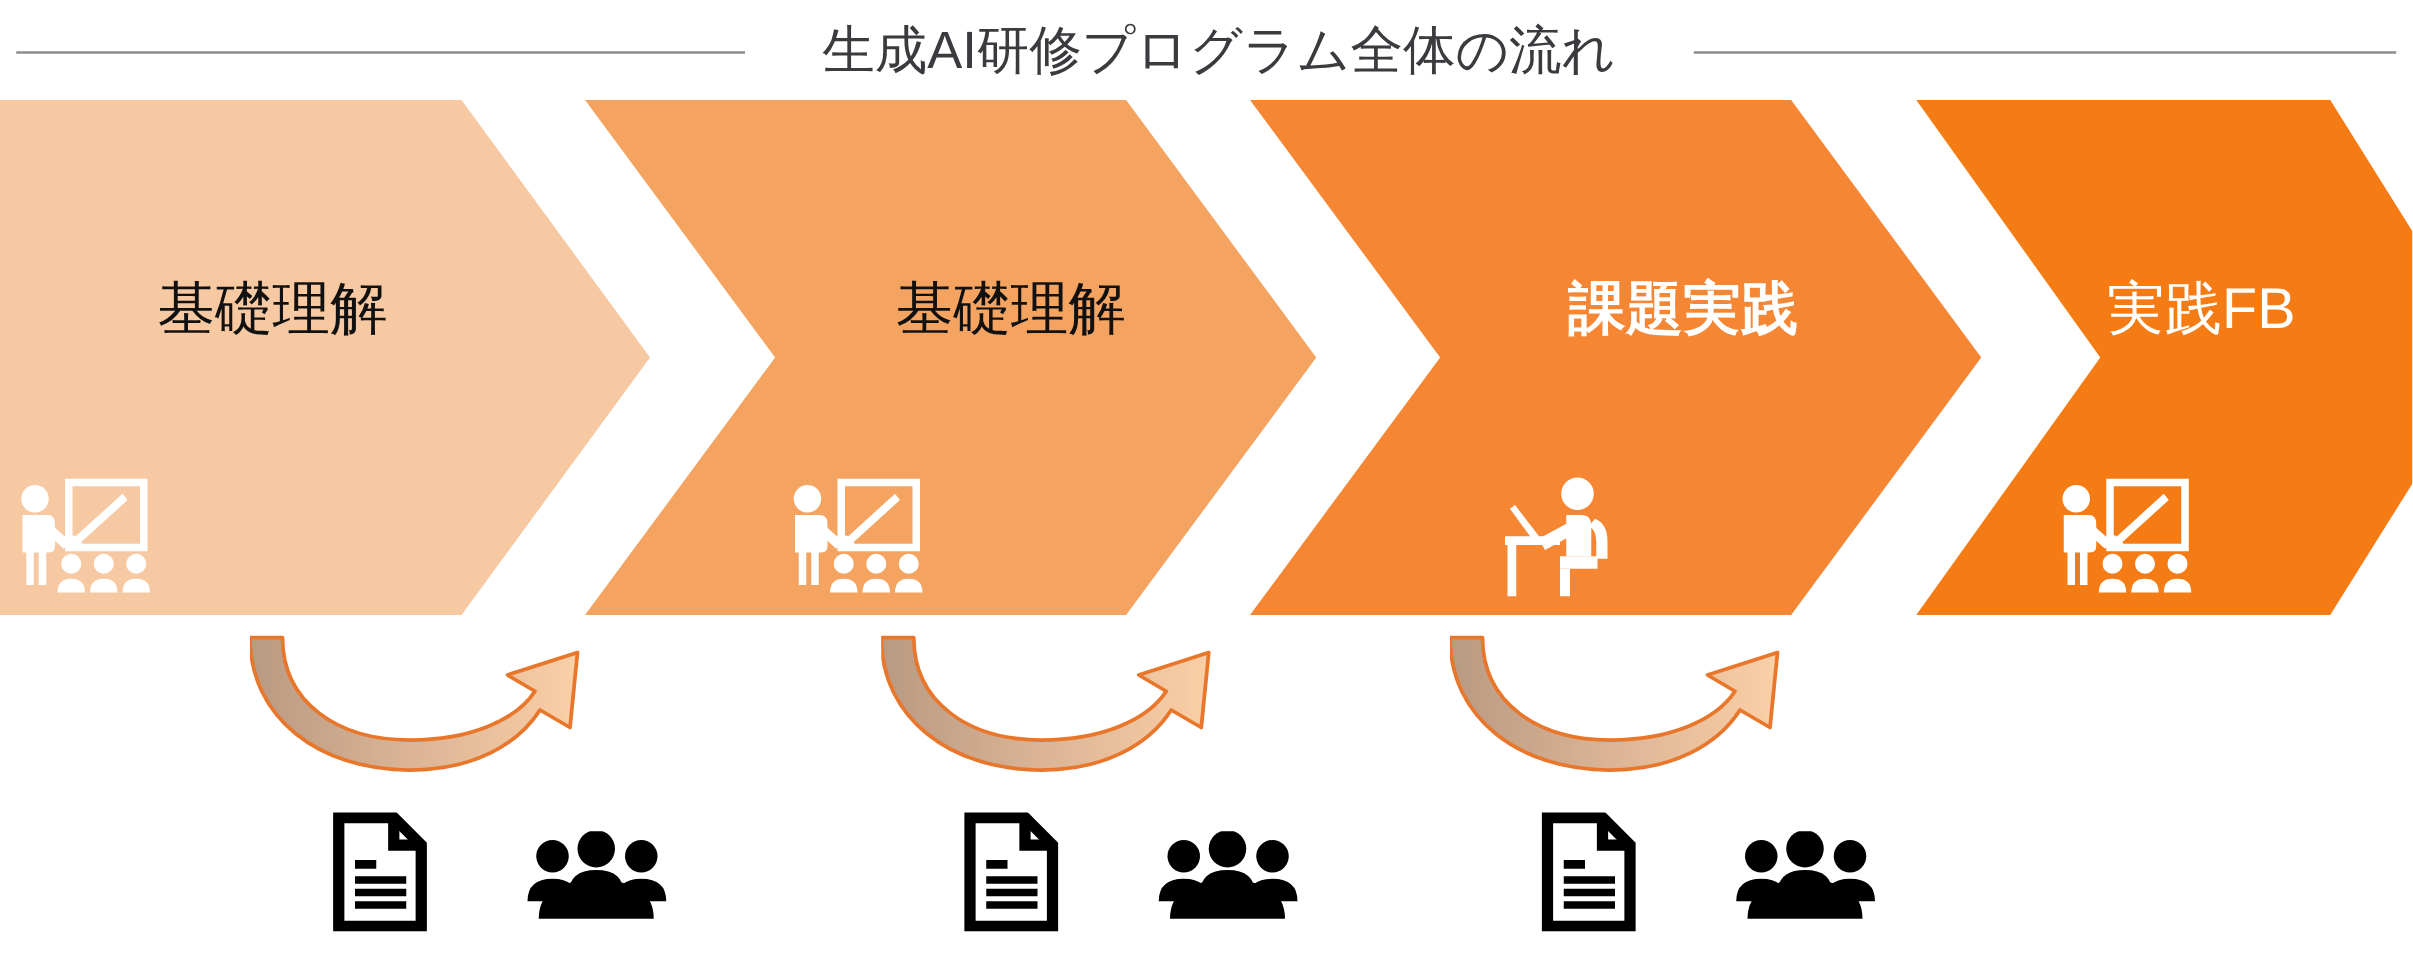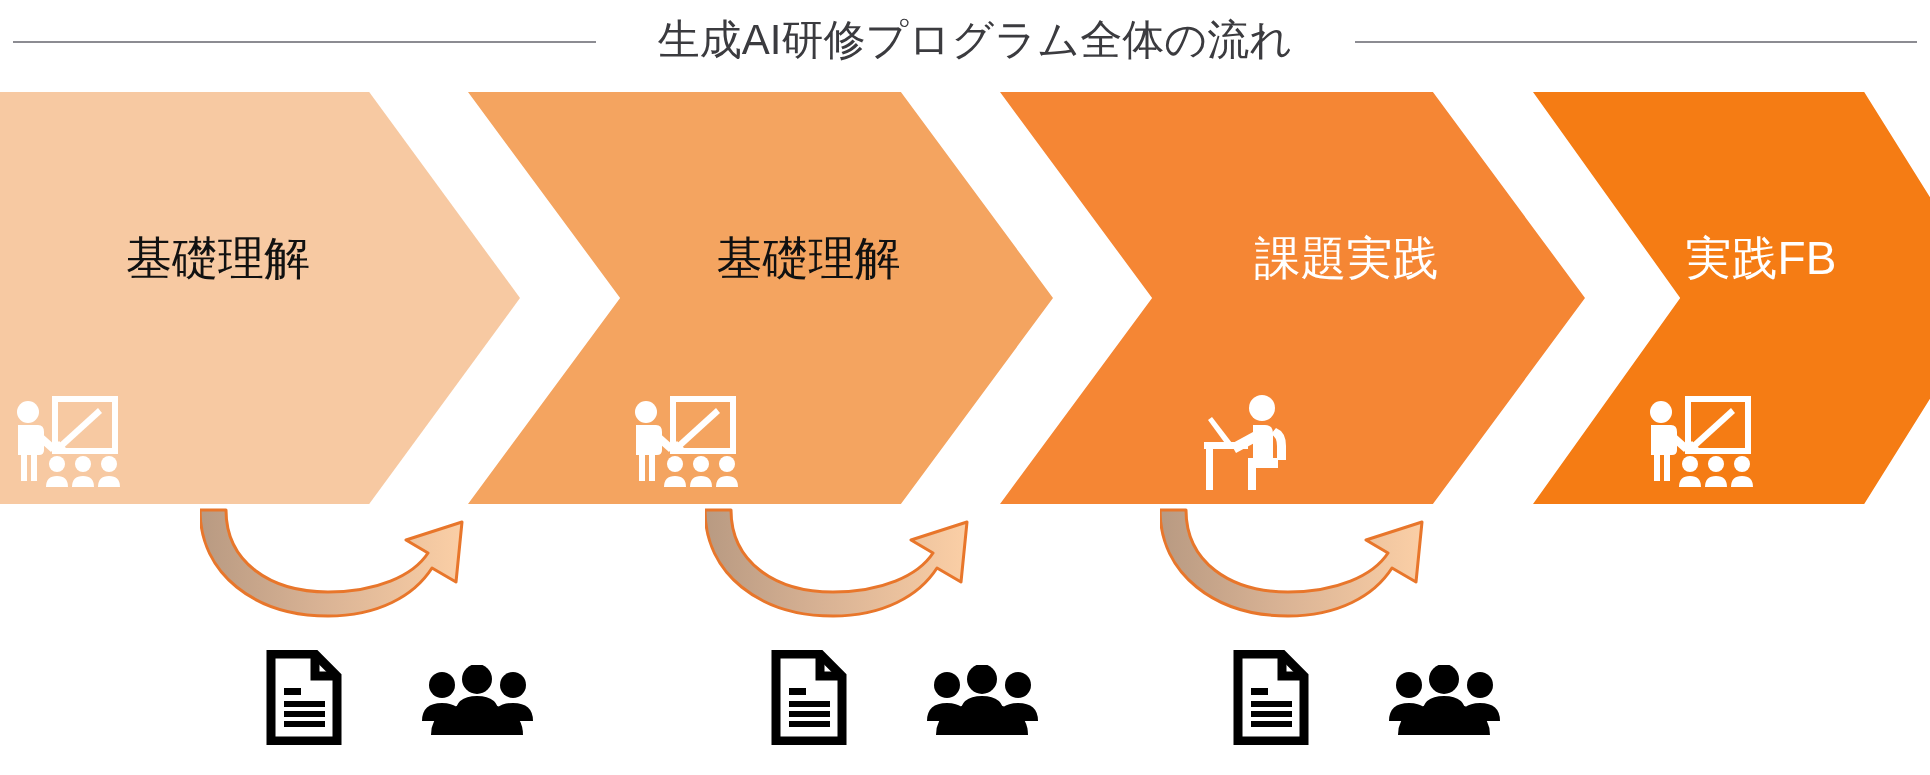--- a/index.html
+++ b/index.html
@@ -45,21 +45,21 @@
     line-height: 64px;
     color: #3b3b3f;
     white-space: nowrap;
     letter-spacing: 0px;
   }
 
   
   .chevron-band {
     position: absolute;
     left: 0;
-    top: 92px;
+    top: 80px;
     width: 1930px;
     height: 412px;
   }
   .chev {
     position: absolute;
     top: 0;
     height: 412px;
   }
   .chev .shape {
     position: absolute;
@@ -98,21 +98,21 @@
     background: #f58634;
     clip-path: polygon(0 0, 74% 0, 100% 50%, 74% 100%, 0 100%, 26% 50%);
   }
   #chev4 .shape {
     background: #f57c14;
     clip-path: polygon(0 0, 72% 0, 100% 50%, 72% 100%, 0 100%, 32% 50%);
   }
 
   #chev1 .chev-label { color: #111111; left: -12px; }
   #chev2 .chev-label { color: #111111; left: 48px; }
-  #chev3 .chev-label { color: #ffffff; left: 54px; }
+  #chev3 .chev-label { color: #ffffff; left: 54px; font-weight: bold; }
   #chev4 .chev-label { color: #ffffff; left: -2px; }
 
   #chev1 .chev-icon { left: 70px;  }
   #chev2 .chev-icon { left: 160px; }
   #chev3 .chev-icon { left: 196px; }
   #chev4 .chev-icon { left: 110px; }
 
   
   .arrow-band {
     position: absolute;

